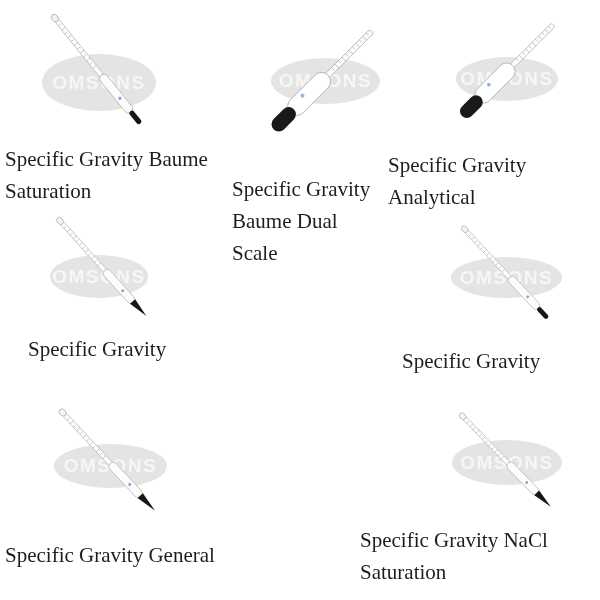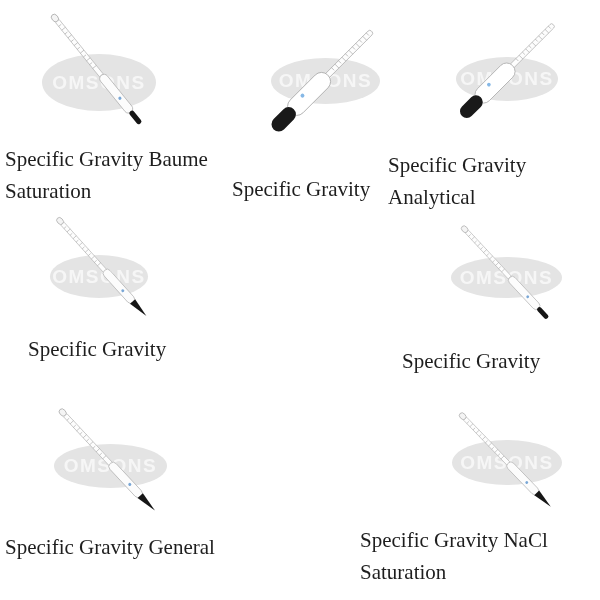--- a/index.html
+++ b/index.html
@@ -107,20 +107,22 @@
 
   <div class="cell" style="left:230px;top:15px;width:185px;height:255px">
     <div class="watermark" style="left:41px;top:43px;width:109px;height:46px">
       <span>OMSONS</span>
     </div>
     <svg class="hydro" style="left:32px;top:7px" width="122" height="118" viewBox="0 0 120 120">
       <use href="#hydro-bulb" transform="rotate(45 60 59)"></use>
     </svg>
     <div class="label" style="left:2px;top:158px;width:180px">
       <div class="label-line">Specific Gravity</div>
+      <div class="label-line">Baume Dual</div>
+      <div class="label-line">Scale</div>
     </div>
   </div>
 
   <div class="cell" style="left:385px;top:10px;width:190px;height:200px">
     <div class="watermark" style="left:71px;top:47px;width:102px;height:44px">
       <span>OMSONS</span>
     </div>
     <svg class="hydro" style="left:67px;top:6px" width="112" height="110" viewBox="0 0 120 120">
       <use href="#hydro-bulb" transform="rotate(45 60 59)"></use>
     </svg>
@@ -154,21 +156,21 @@
     </div>
   </div>
 
   <div class="cell" style="left:0;top:390px;width:250px;height:210px">
     <div class="watermark" style="left:54px;top:54px;width:113px;height:44px">
       <span>OMSONS</span>
     </div>
     <svg class="hydro" style="left:46px;top:6px" width="122" height="128" viewBox="0 0 120 134">
       <use href="#hydro-thin-pointed" transform="rotate(-43 60 67)"></use>
     </svg>
-    <div class="label" style="left:5px;top:141px;width:240px">
+    <div class="label" style="left:5px;top:149px;width:240px">
       <div class="label-line">Specific Gravity General</div>
     </div>
   </div>
 
   <div class="cell" style="left:355px;top:395px;width:240px;height:205px">
     <div class="watermark" style="left:97px;top:45px;width:110px;height:45px">
       <span>OMSONS</span>
     </div>
     <svg class="hydro" style="left:93px;top:5px" width="114" height="120" viewBox="0 0 120 134">
       <use href="#hydro-thin-pointed" transform="rotate(-44 60 67)"></use>

